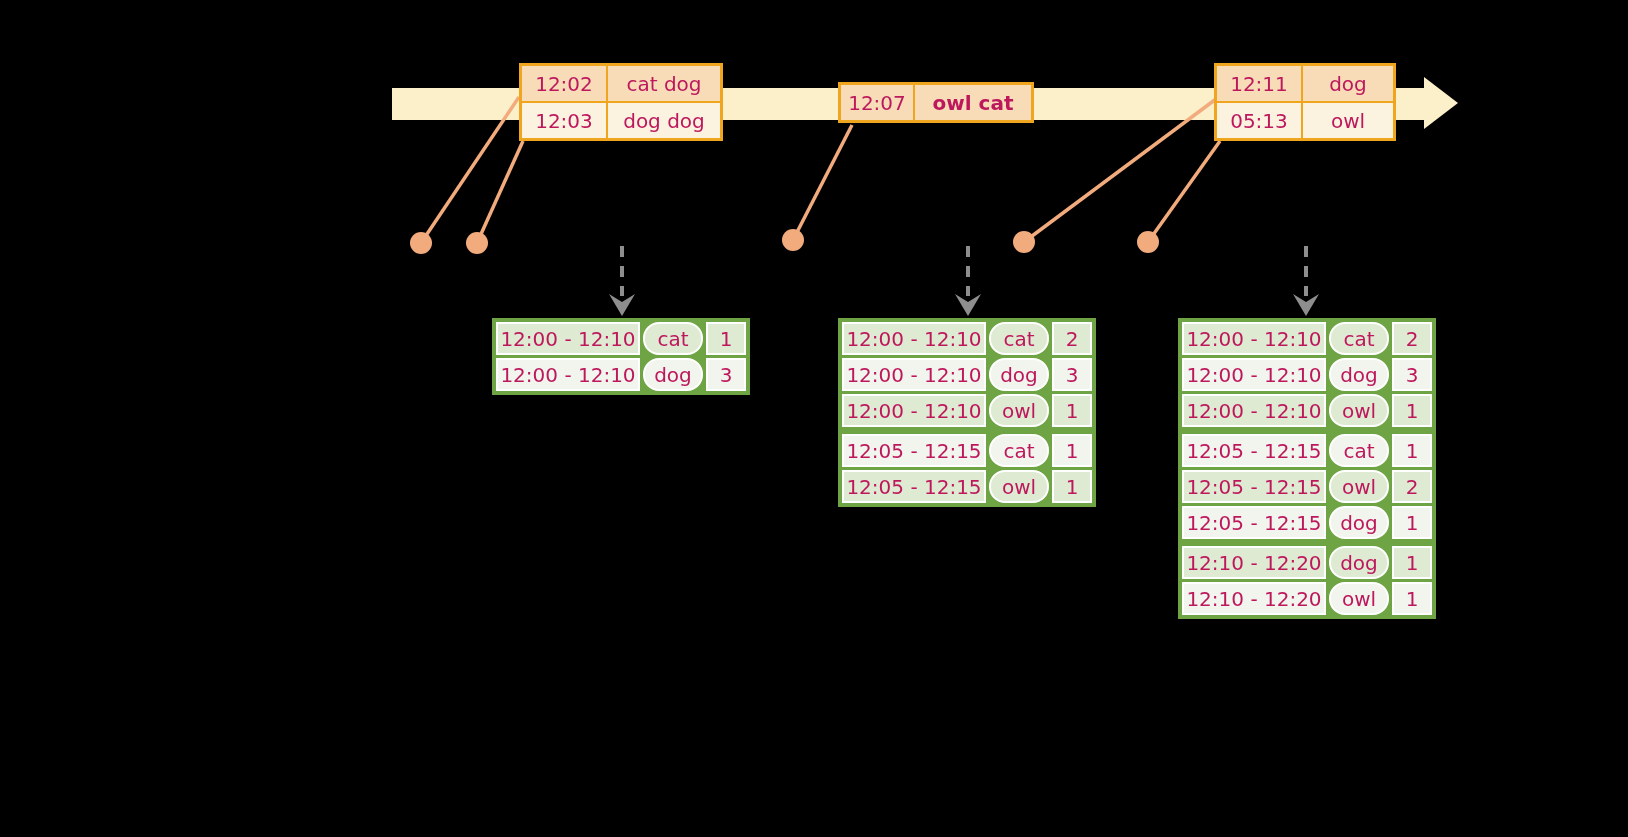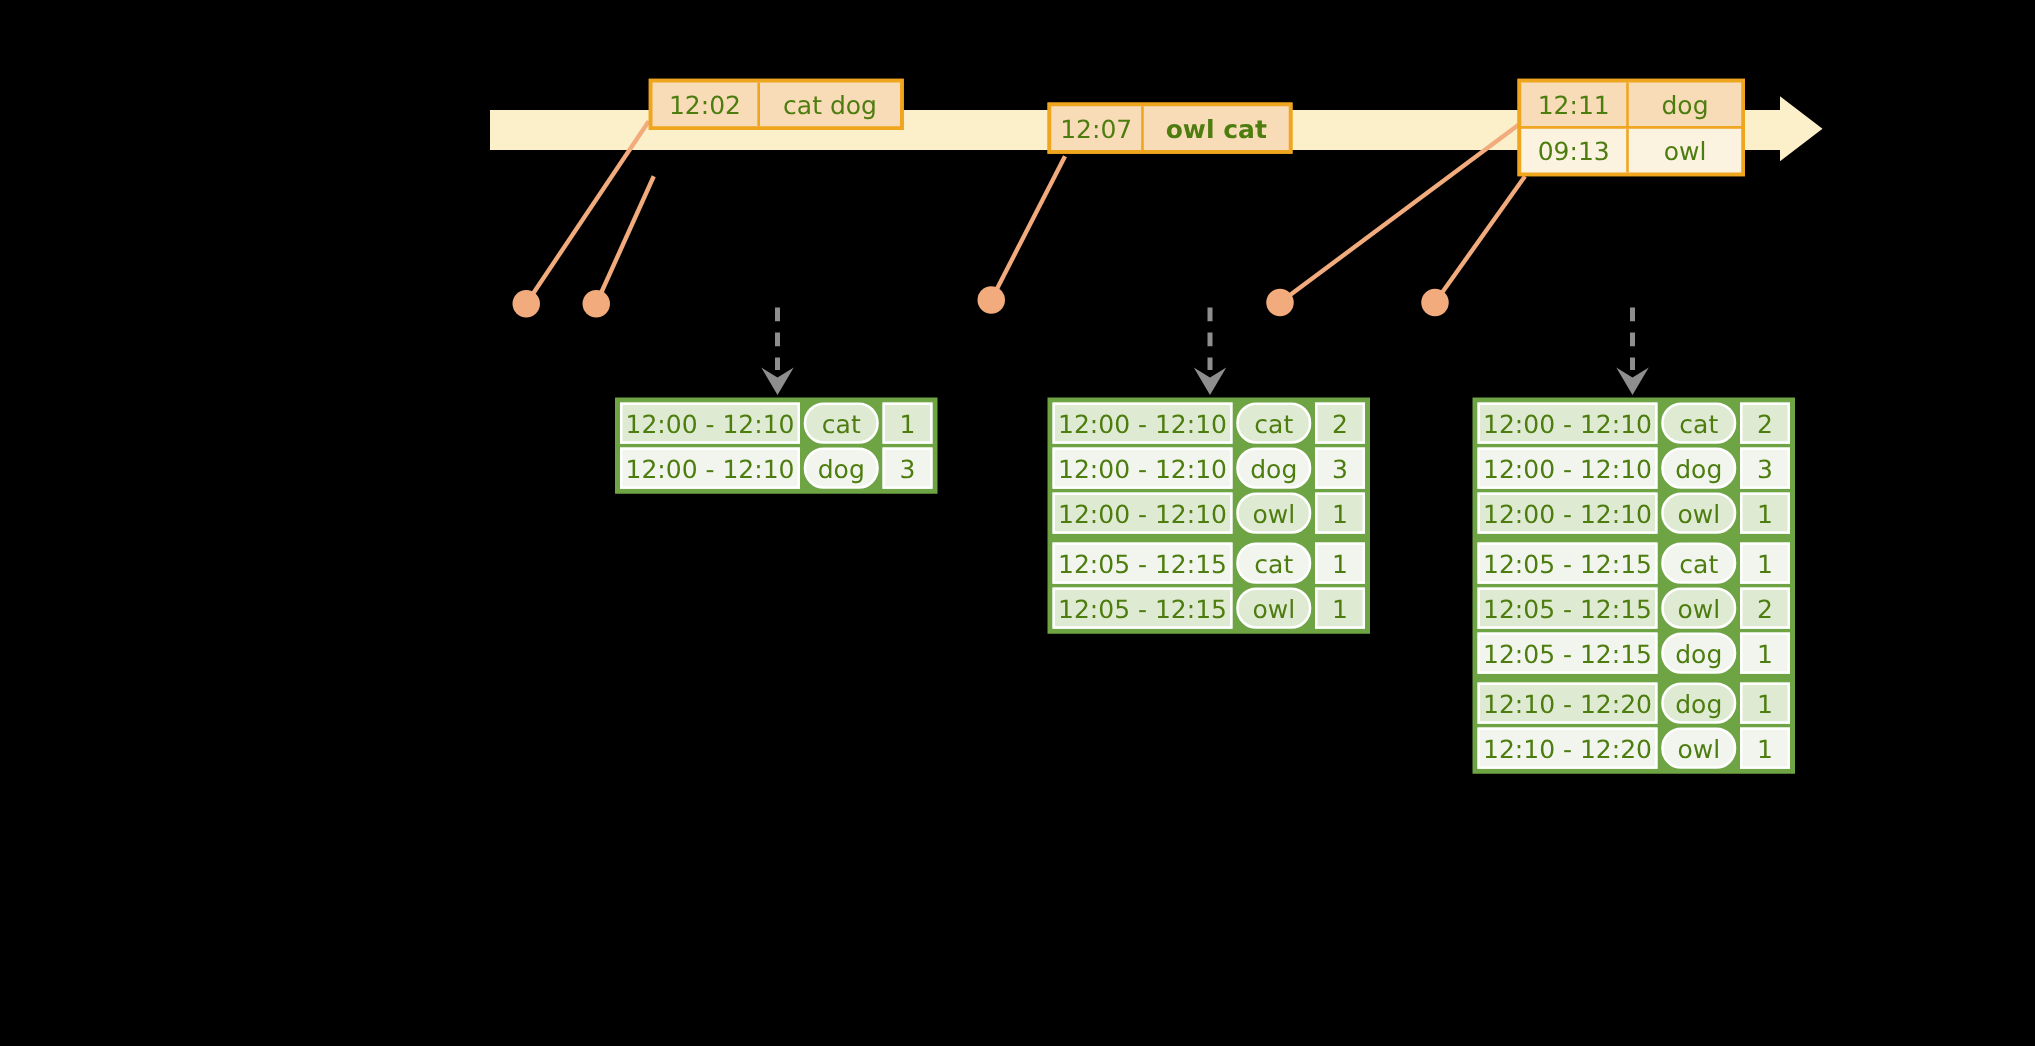--- a/index.html
+++ b/index.html
@@ -1,18 +1,18 @@
 <!DOCTYPE html>
 <html><head>
 <meta charset="utf-8">
 <style>
   html,body{margin:0;padding:0;background:#000;}
   .canvas{
     position:relative;width:1628px;height:837px;background:#000;overflow:hidden;
-    font-family:"DejaVu Sans","Liberation Sans",sans-serif;color:#4d7c0f;
+    font-family:"DejaVu Sans","Liberation Sans",sans-serif;color:#be185d;
   }
   svg.overlay{position:absolute;left:0;top:0;z-index:1;}
 
   
   .etable{position:absolute;z-index:2;display:flex;flex-direction:column;
           border:3px solid #efa51e;background:#efa51e;}
   .erow{display:flex;}
   .erow + .erow{border-top:2px solid #efa51e;}
   .ecell{display:flex;align-items:center;justify-content:center;
          height:35px;font-size:20px;}
@@ -75,39 +75,43 @@
     </g>
   </svg>
 
   <div class="etable et1" style="left:519px;top:63px;">
 
       <div class="erow">
         <div class="ecell c-time">12:02</div>
         <div class="ecell c-words">cat dog</div>
       </div>
 
+      <div class="erow">
+        <div class="ecell c-time">12:03</div>
+        <div class="ecell c-words">dog dog</div>
+      </div>
     </div>
 
   <div class="etable et2" style="left:838px;top:82px;align-items:flex-end;">
 
       <div class="erow">
         <div class="ecell c-time">12:07</div>
         <div class="ecell c-words">owl cat</div>
       </div>
     </div>
 
   <div class="etable et3" style="left:1214px;top:63px;">
 
       <div class="erow">
         <div class="ecell c-time">12:11</div>
         <div class="ecell c-words">dog</div>
       </div>
 
       <div class="erow">
-        <div class="ecell c-time">09:13</div>
+        <div class="ecell c-time">05:13</div>
         <div class="ecell c-words">owl</div>
       </div>
     </div>
 
   <div class="gtable" style="left:492px;top:318px;">
 
       <div class="grow">
         <div class="gcell c-window">12:00 - 12:10</div>
         <div class="gcell c-word">cat</div>
         <div class="gcell c-count">1</div>

